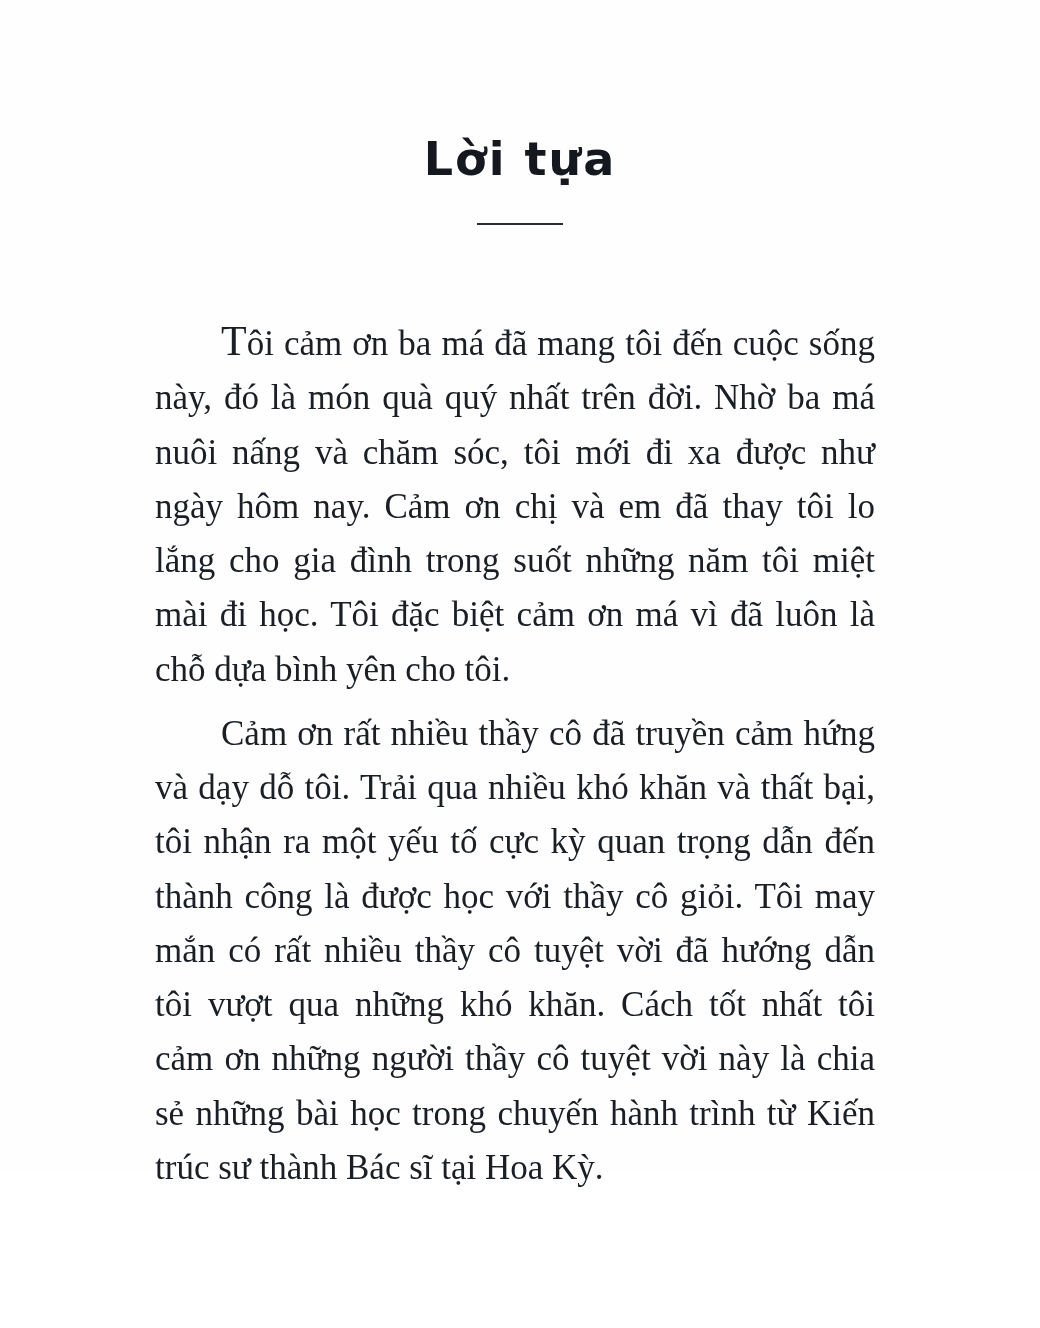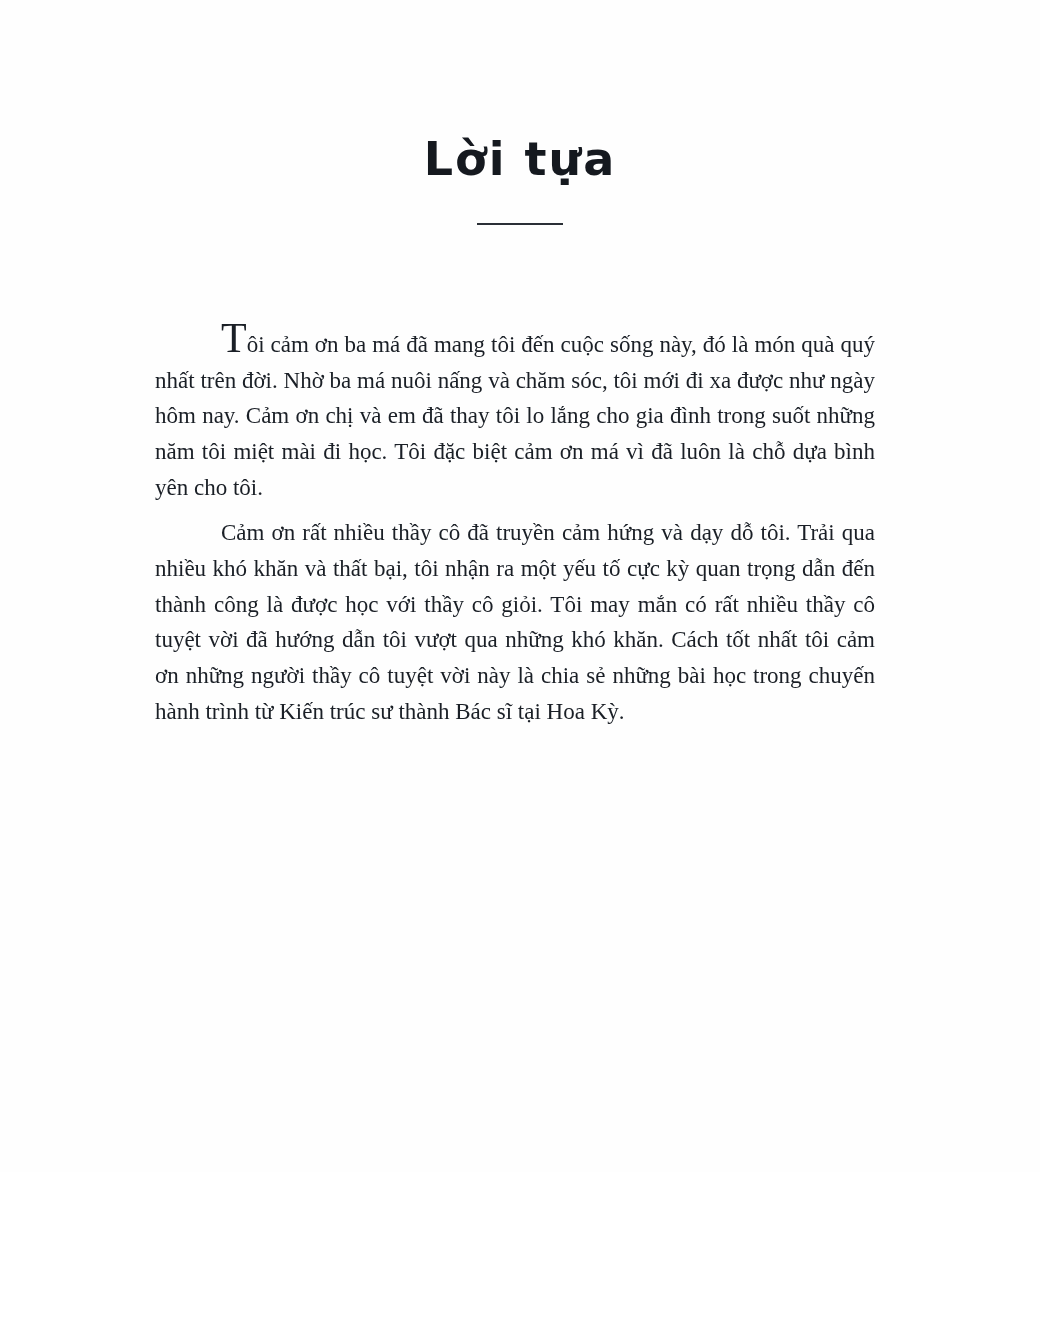--- a/index.html
+++ b/index.html
@@ -38,21 +38,21 @@
     background: #2a2f36;
     margin: 36px auto 0 auto;
     border: 0;
   }
   .body-text {
     margin: 0;
     padding: 0;
     width: 720px;
     margin-left: 155px;
     margin-top: 92px;
-    font-size: 23px;
+    font-size: 35px;
     line-height: 1.55;
     text-align: justify;
     text-justify: inter-word;
     color: #1a1f26;
   }
   .body-text p {
     margin: 0 0 10px 0;
     text-indent: 66px;
     hyphens: none;
   }

